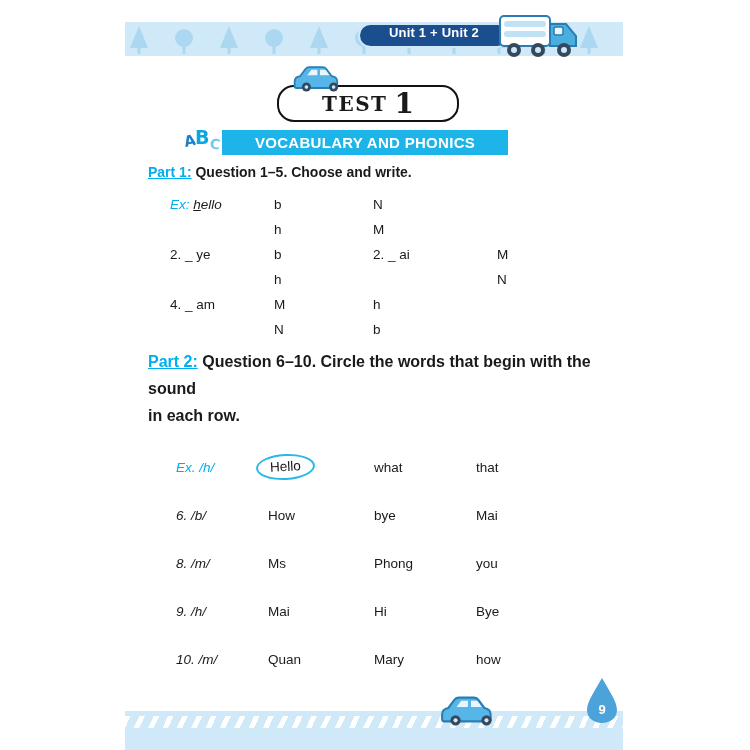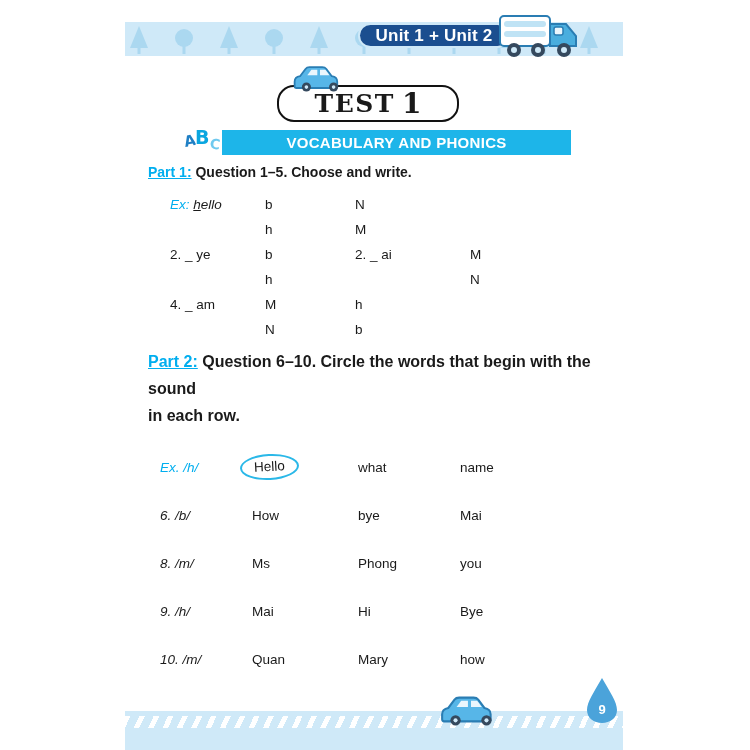--- a/index.html
+++ b/index.html
@@ -5,58 +5,58 @@
   html,body{margin:0;padding:0;}
   body{
     width:750px;height:750px;position:relative;background:#ffffff;
     font-family:"Liberation Sans", sans-serif;color:#1a1a1a;overflow:hidden;
   }
   
   .top-band{position:absolute;left:125px;top:22px;width:498px;height:34px;background:#cfe9f8;}
   .top-band svg{display:block;}
   .unit-pill{
     position:absolute;left:360px;top:25px;width:148px;height:21px;background:#1b4e8f;
-    border-radius:11px;color:#fff;font-size:17px;font-weight:bold;
-    display:flex;align-items:center;justify-content:center;letter-spacing:.2px;
+    border-radius:11px;color:#fff;font-size:13px;font-weight:bold;
+    display:flex;justify-content:center;letter-spacing:.2px;
     box-shadow:0 0 0 2px #cfe9f8;z-index:6;
   }
   .truck{position:absolute;left:498px;top:10px;z-index:6;}
   
   .test-box{
     position:absolute;left:277px;top:85px;width:178px;height:33px;background:#fff;
     border:2.5px solid #121212;border-radius:17px;display:flex;align-items:center;
     justify-content:center;gap:7px;font-family:"DejaVu Serif", serif;font-weight:bold;z-index:4;
   }
-  .test-word{font-size:25px;letter-spacing:1.5px;}
+  .test-word{font-size:20px;letter-spacing:1.5px;}
   .test-num{font-size:28px;line-height:1;}
   .car-top{position:absolute;left:291px;top:62px;z-index:5;}
   
   .banner{
-    position:absolute;left:222px;top:130px;width:349px;height:25px;background:#1db5e9;
+    position:absolute;left:222px;top:130px;width:286px;height:25px;background:#1db5e9;
     color:#fff;font-weight:bold;font-size:15px;display:flex;align-items:center;
     justify-content:center;letter-spacing:.3px;z-index:3;
   }
   .abc-icon{position:absolute;left:184px;top:126px;width:42px;height:32px;z-index:4;}
   .abc-icon span{position:absolute;font-weight:bold;font-family:"DejaVu Sans", sans-serif;
     text-shadow:-1px -1px 0 #fff,1px -1px 0 #fff,-1px 1px 0 #fff,1px 1px 0 #fff;}
   .abc-a{left:0;top:6px;font-size:15px;color:#1f7fc4;transform:rotate(-12deg);}
   .abc-b{left:11px;top:0;font-size:19px;color:#0aa6e0;}
   .abc-c{left:26px;top:10px;font-size:14px;color:#6fc9ef;transform:rotate(8deg);}
   
   .content{position:absolute;left:148px;top:162px;width:470px;font-size:13.5px;}
   .part-header{font-size:14px;font-weight:bold;line-height:20px;margin:0 0 10px 0;}
   .part-label{color:#00aeef;text-decoration:underline;}
   .p1-table{margin:0 0 6px 22px;}
-  .p1-row{display:grid;grid-template-columns:95px 90px 115px 60px;line-height:25px;}
+  .p1-row{display:grid;grid-template-columns:95px 90px 115px 60px;line-height:25px;gap:9px;}
   .p1-opts div{line-height:25px;}
   .ex-prefix{color:#00aeef;font-style:italic;}
   .ex-word{font-style:italic;}
   .u{text-decoration:underline;}
   .p2-intro{margin-top:4px;line-height:27px;font-weight:bold;font-size:16px;}
-  .p2-table{margin:14px 0 0 12px;}
+  .p2-table{margin:14px 0 0 28px;}
   .p2-row{display:grid;grid-template-columns:92px 106px 102px 80px;align-items:center;height:48px;}
   .p2-sound{font-style:italic;}
   .p2-row.ex .p2-sound{color:#00aeef;}
   .circled{display:inline-block;border:2px solid #2ab8e8;border-radius:50%;
     padding:3px 12px 4px;transform:rotate(-3deg);margin-left:-12px;}
   
   .bottom-band{position:absolute;left:125px;top:711px;width:498px;height:39px;background:#cfe9f8;}
   .stripes{position:absolute;left:0;top:5px;width:100%;height:12px;
     background:repeating-linear-gradient(115deg,#ffffff 0 5px,rgba(255,255,255,0) 5px 13px);}
   .car-bottom{position:absolute;left:438px;top:692px;z-index:6;}
@@ -191,21 +191,21 @@
     <span class="part-label">Part 2:</span>
     <span>Question 6–10. Circle the words that begin with the sound</span><br>
     <span>in each row.</span>
   </div>
 
   <div class="p2-table">
     <div class="p2-row ex">
       <div class="p2-sound">Ex. /h/</div>
       <div><span class="circled">Hello</span></div>
       <div>what</div>
-      <div>name</div>
+      <div>that</div>
     </div>
     <div class="p2-row">
       <div class="p2-sound">6. /b/</div>
       <div>How</div>
       <div>bye</div>
       <div>Mai</div>
     </div>
     <div class="p2-row">
       <div class="p2-sound">8. /m/</div>
       <div>Ms</div>

